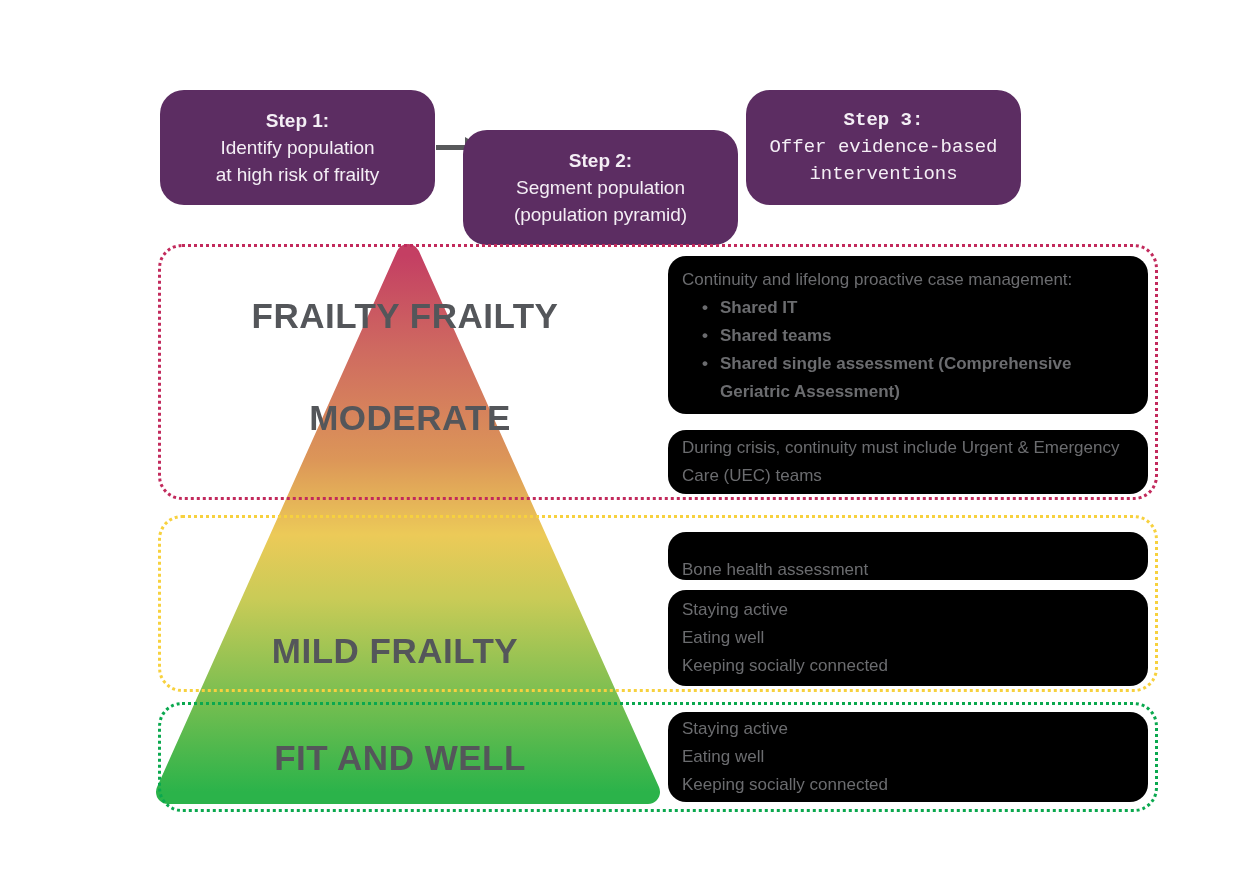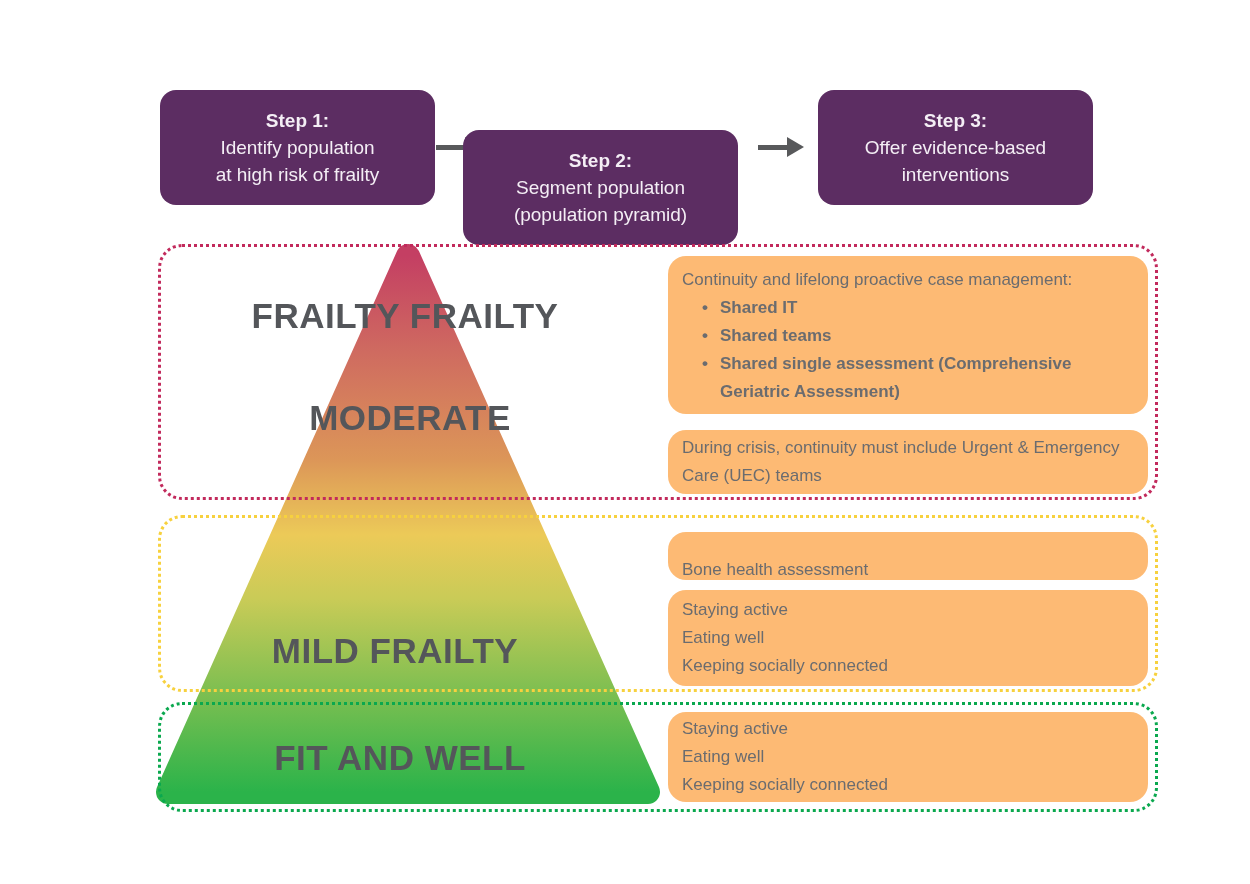--- a/index.html
+++ b/index.html
@@ -7,28 +7,28 @@
   body {
     font-family: "Liberation Sans", sans-serif;
     width: 1250px; height: 884px;
     position: relative; overflow: hidden;
   }
   .canvas { position: absolute; left: 0; top: 0; width: 1250px; height: 884px; }
 
   
   .step-box {
     position: absolute; top: 90px; height: 115px; width: 275px;
-    background: #5c2d62; border-radius: 16px;
+    background: #5c2d62; border-radius: 24px;
     display: flex; flex-direction: column; justify-content: center; align-items: center;
     color: #f4eef5; font-size: 19px; line-height: 27px; text-align: center;
   }
   .step-box .step-title { font-weight: bold; }
   #step-1 { left: 160px; }
   #step-2 { left: 463px; margin-top: 40px; }
-  #step-3 { left: 818px; }
+  #step-3 { left: 746px; font-family: Liberation Mono, monospace; }
 
   .flow-arrow { position: absolute; top: 137px; height: 20px; display: flex; align-items: center; }
   #arrow-1 { left: 436px; }
   #arrow-2 { left: 758px; }
   .flow-arrow .shaft { width: 29px; height: 5px; background: #58595b; }
   .flow-arrow .head {
     width: 0; height: 0;
     border-top: 10px solid transparent; border-bottom: 10px solid transparent;
     border-left: 17px solid #58595b;
   }
@@ -49,21 +49,21 @@
     letter-spacing: 0.5px;
   }
   #label-severe   { left: 160px; top: 297px; width: 490px; }
   #label-moderate { left: 160px; top: 399px; width: 500px; }
   #label-mild     { left: 150px; top: 589px; width: 490px; margin-top: 43px; }
   #label-fit      { left: 150px; top: 739px; width: 500px; }
 
   
   .info-box {
     position: absolute; left: 668px; width: 480px; z-index: 3;
-    background: #fdba74; border-radius: 18px;
+    background: #000000; border-radius: 18px;
     color: #6b6c6f; font-size: 17px; line-height: 28px;
   }
   #box-severe-1 { top: 256px; height: 158px; padding: 10px 14px; }
   #box-severe-2 { top: 430px; height: 64px;  padding: 4px 14px; }
   #box-mild-1   { top: 532px; height: 42px;  padding: 24px 14px; }
   #box-mild-2   { top: 590px; height: 96px;  padding: 6px 14px; }
   #box-fit-1    { top: 712px; height: 90px;  padding: 3px 14px; }
 
   .bullet-list { list-style: none; }
   .bullet-list li { padding-left: 38px; position: relative; font-weight: bold; }

